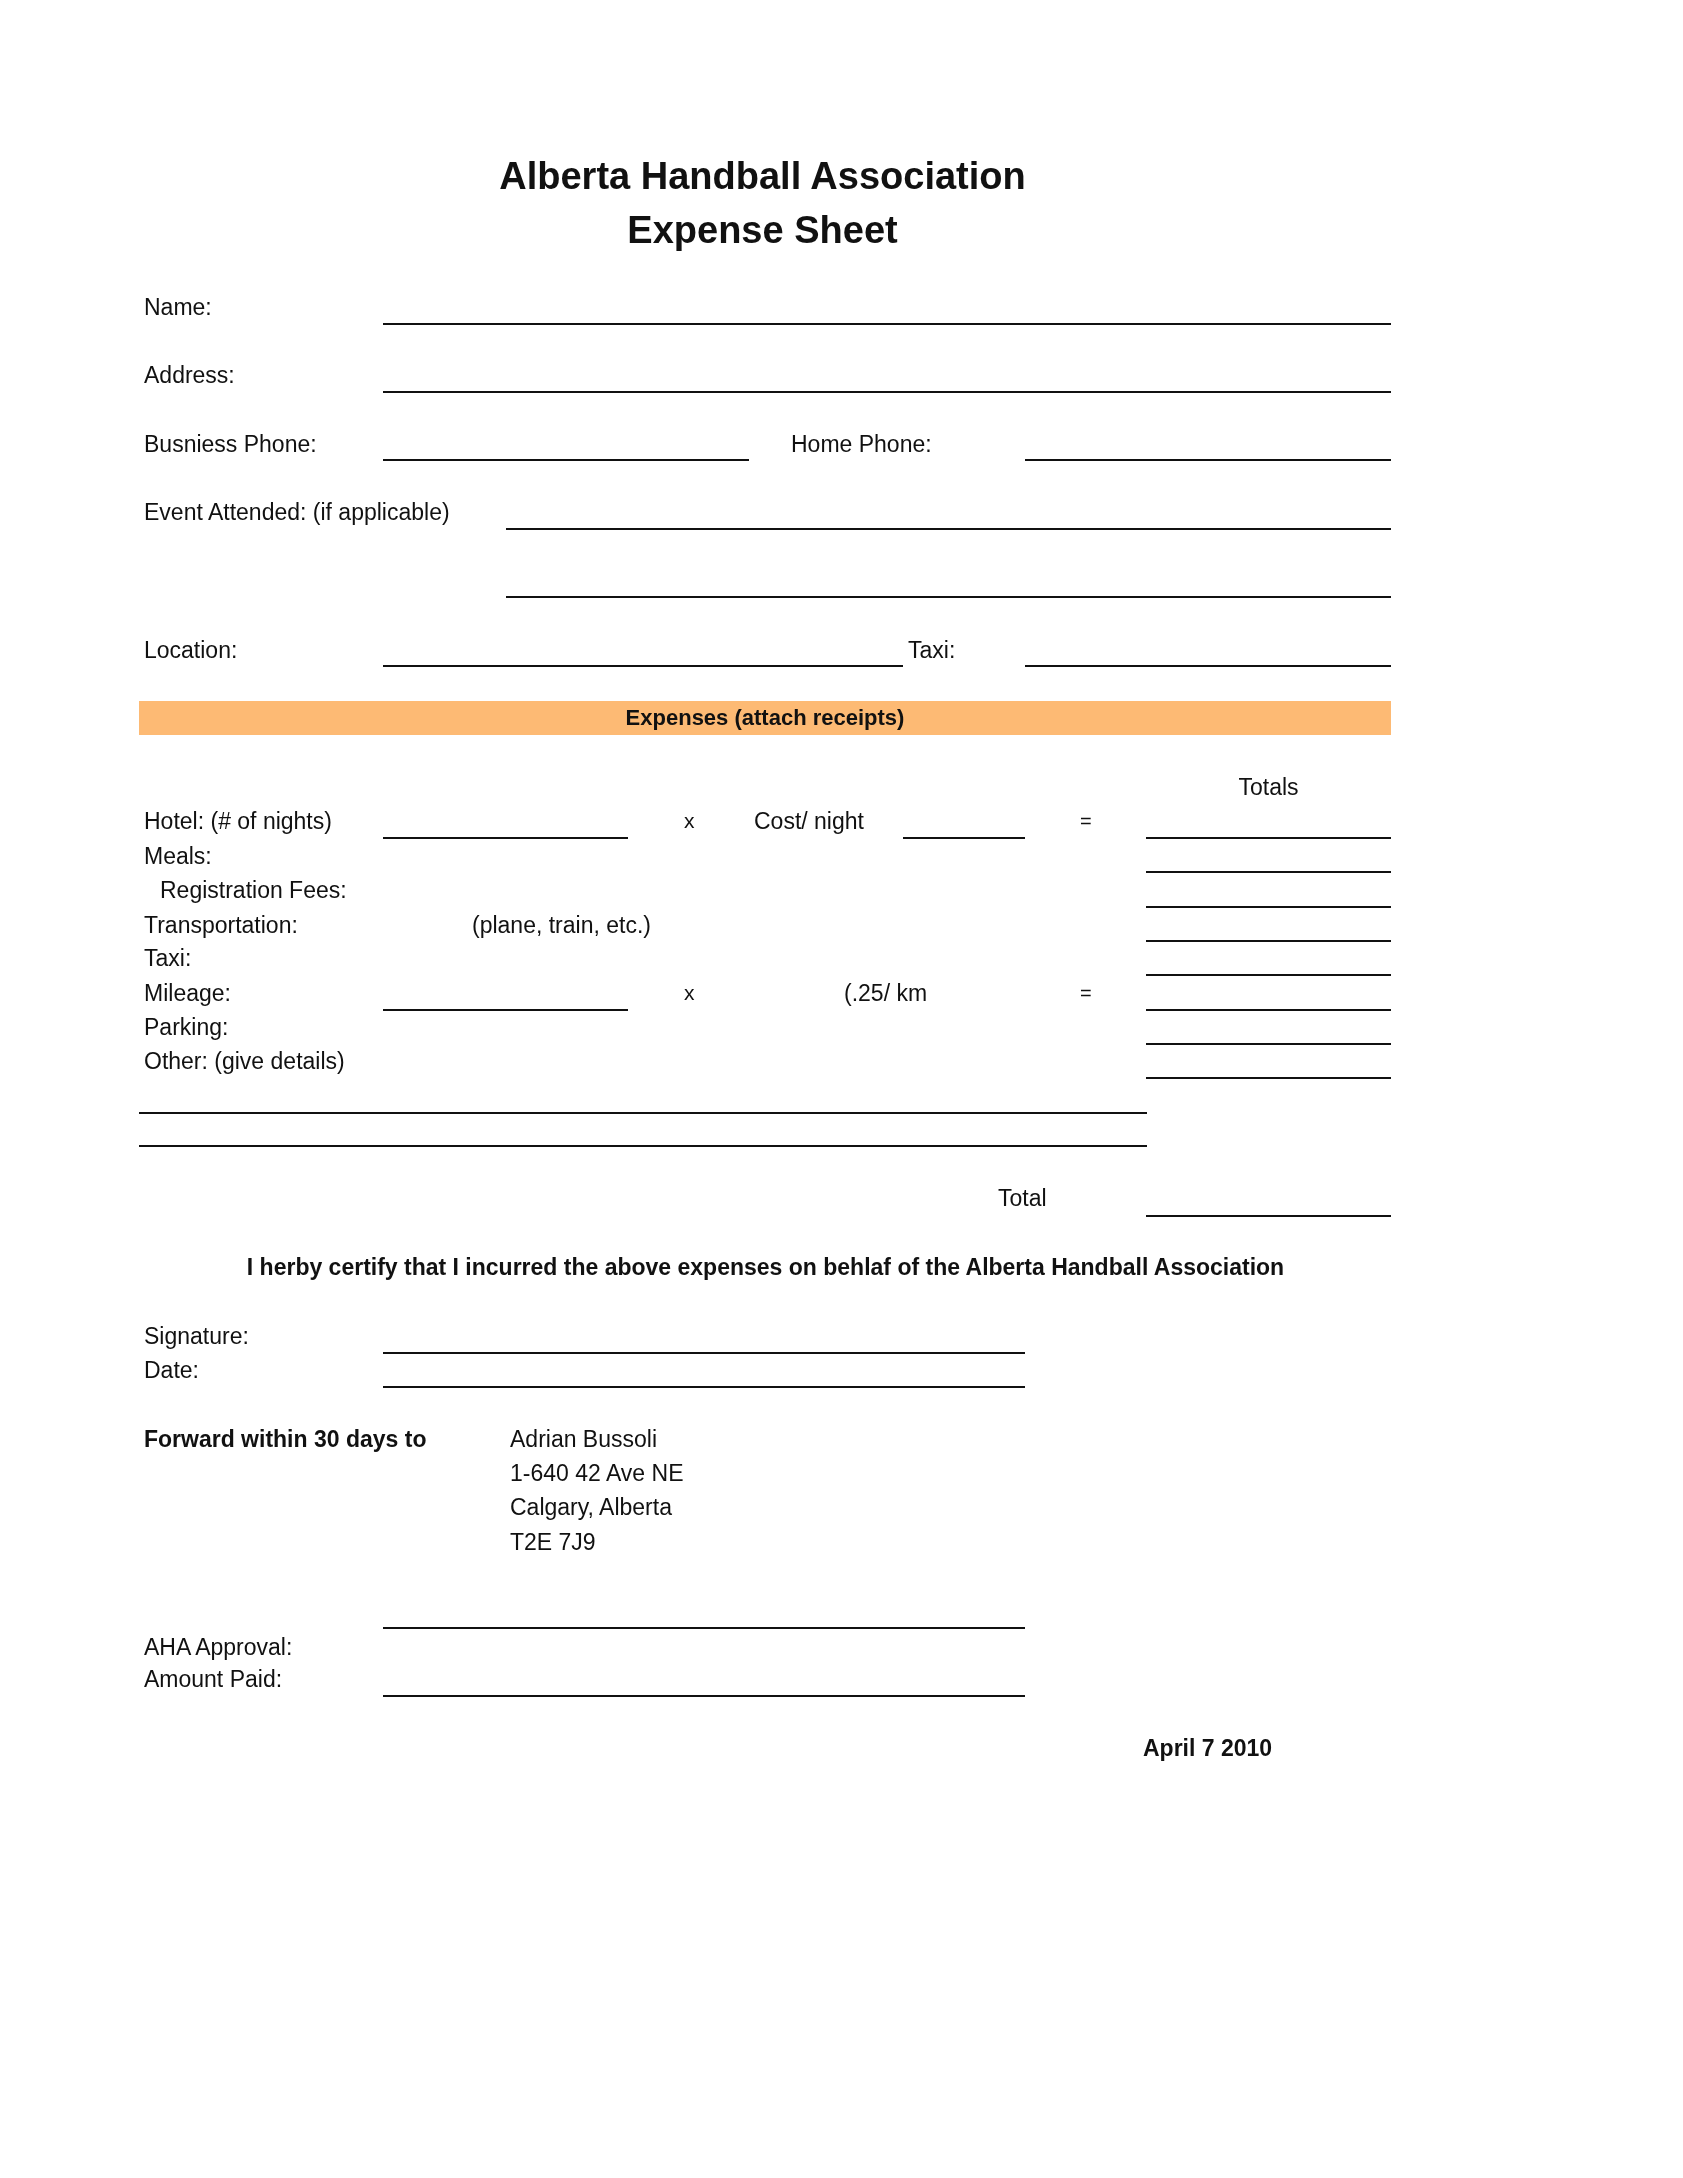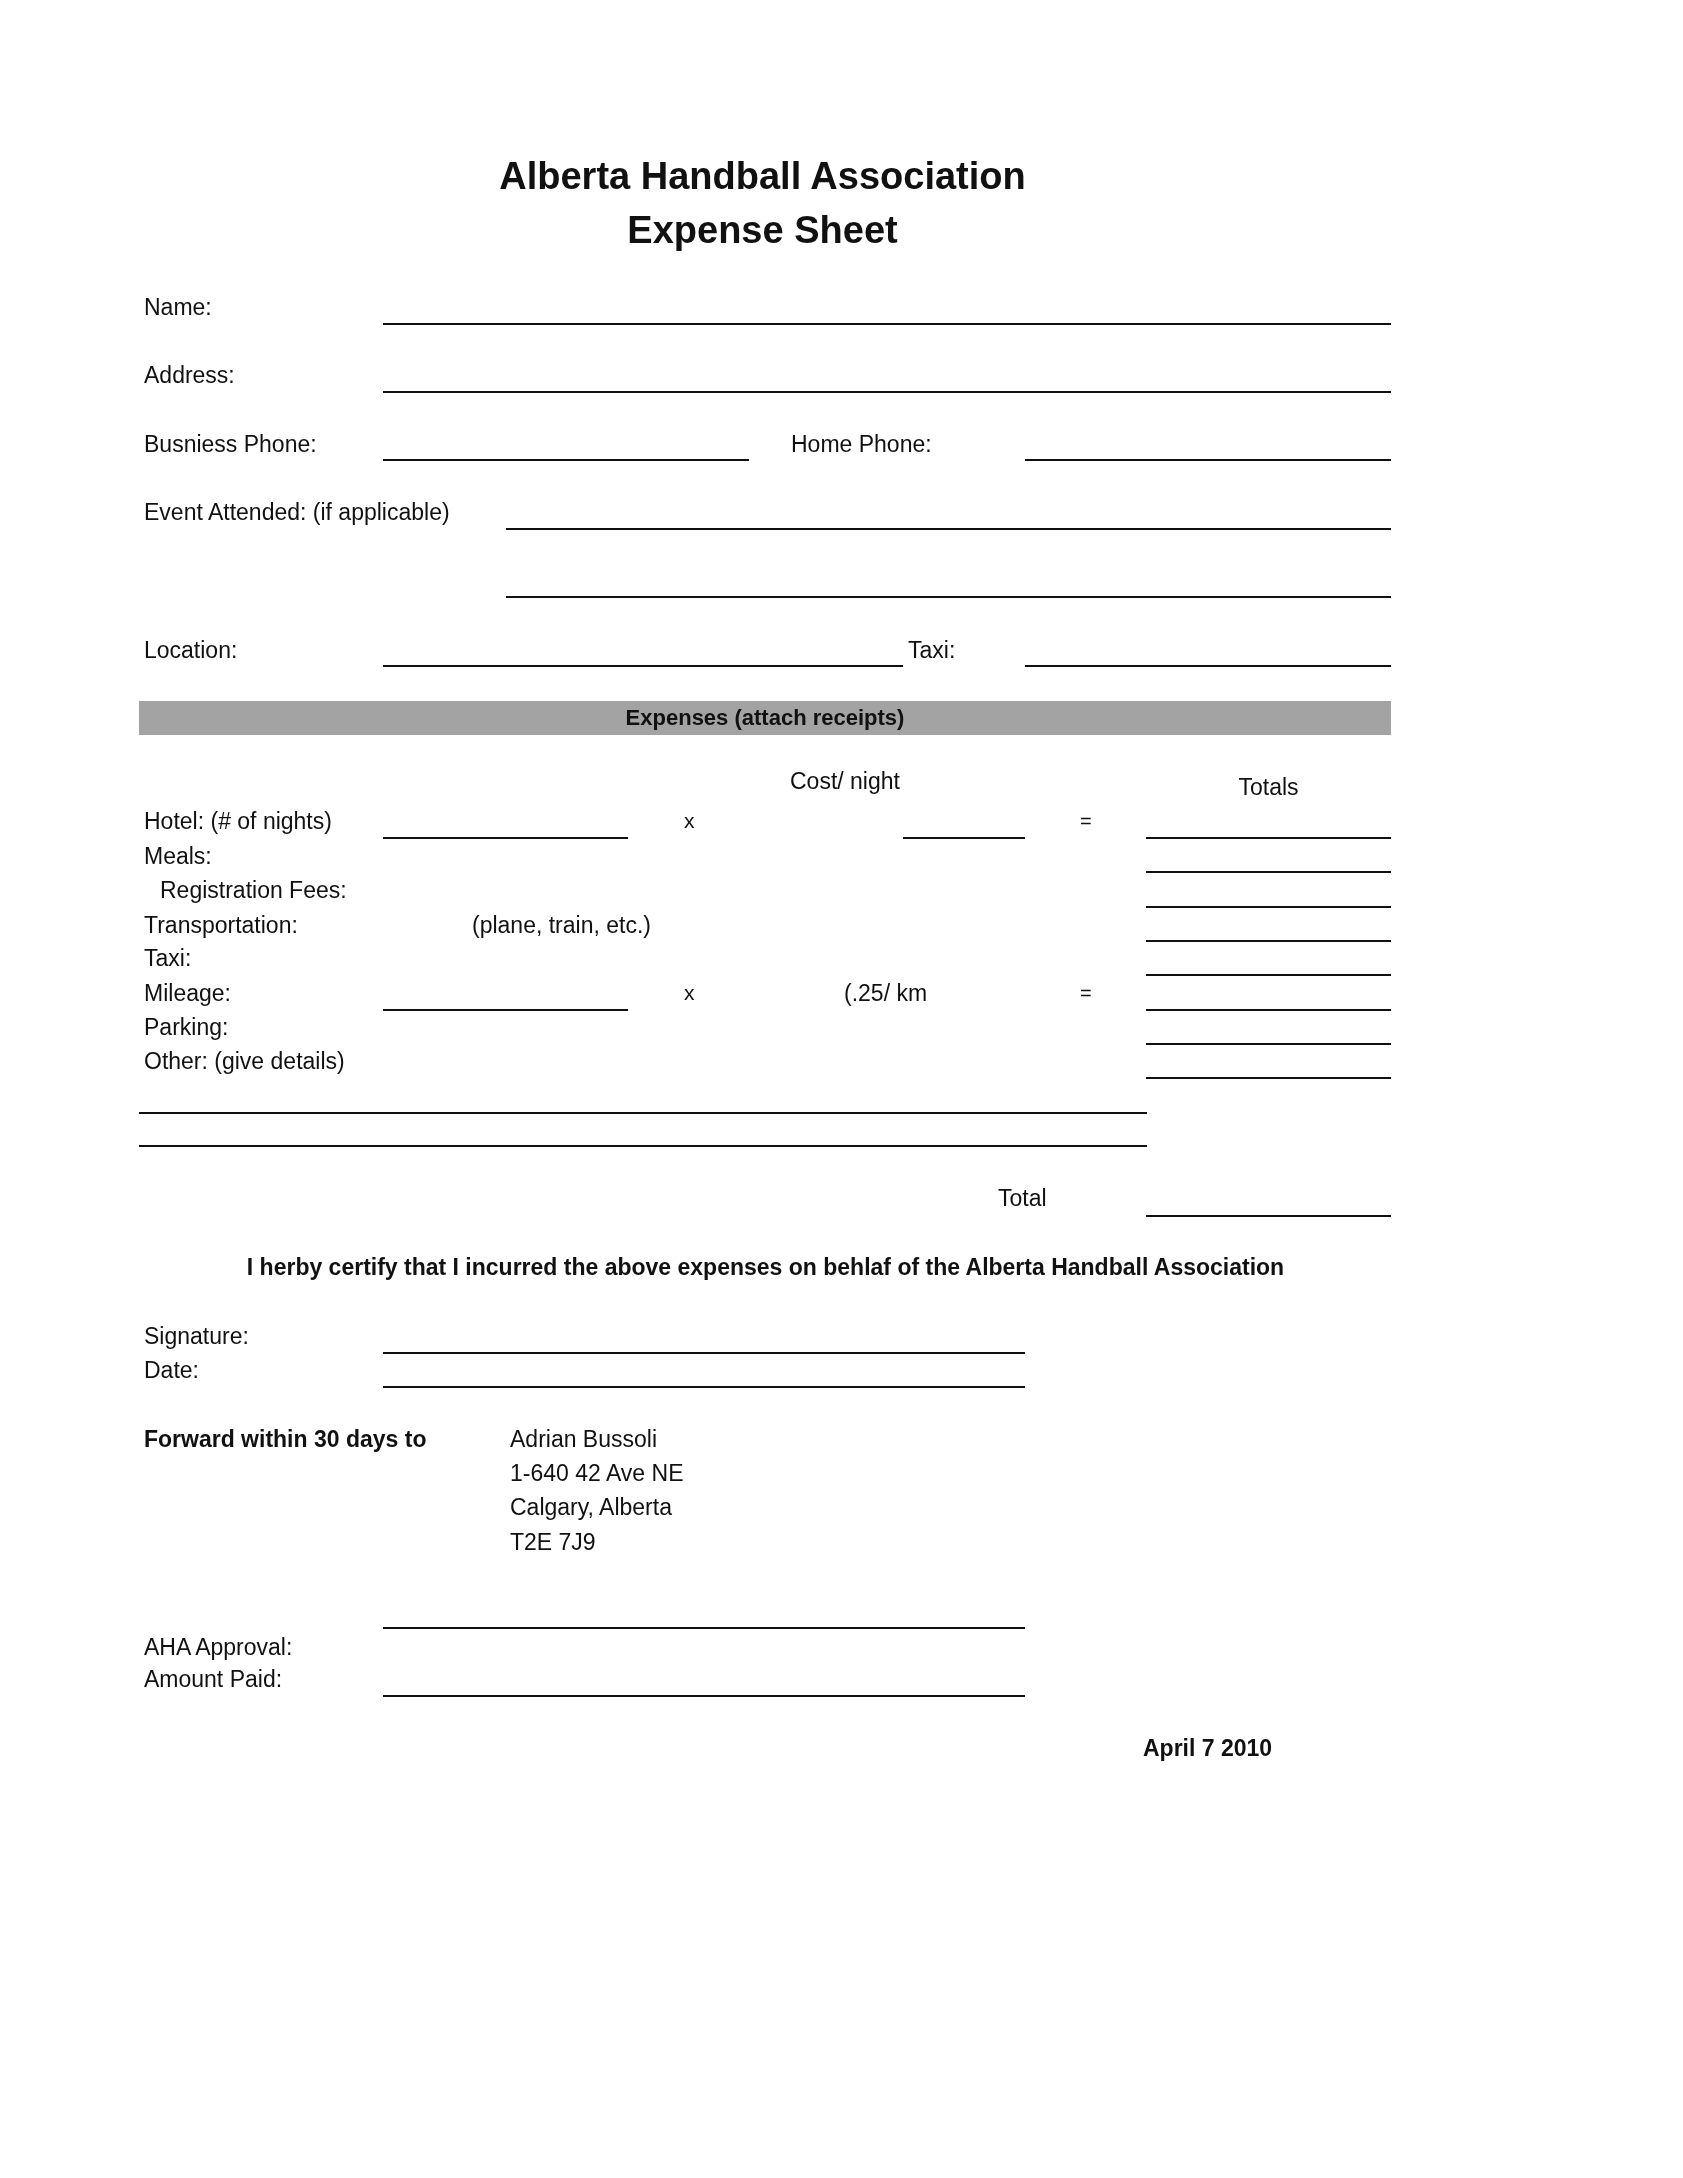--- a/index.html
+++ b/index.html
@@ -2,21 +2,21 @@
 <html><head>
 <meta charset="utf-8">
 <style>
   html, body { margin:0; padding:0; background:#ffffff; }
   body { width:1683px; height:2178px; position:relative; overflow:hidden;
          font-family:"Liberation Sans", sans-serif; color:#111; }
   .t { position:absolute; font-size:23px; line-height:28px; white-space:nowrap; }
   .b { font-weight:bold; }
   .title { position:absolute; left:0; width:1525px; text-align:center; font-size:38px; font-weight:bold; line-height:46px; }
   .ln { position:absolute; height:0; border-top:2.5px solid #111; }
-  .bar { position:absolute; left:139px; width:1252px; top:701px; height:34px; background:#a3a3a3; }
+  .bar { position:absolute; left:139px; width:1252px; top:701px; height:34px; background:#fdba74; }
   .bar span { display:block; text-align:center; font-weight:bold; font-size:22px; line-height:34px; }
   .center { position:absolute; text-align:center; }
 </style>
 </head>
 <body>
 
 <div class="title" style="top:153px;">Alberta Handball Association</div>
 <div class="title" style="top:207px;">Expense Sheet</div>
 
 <div class="t" style="left:144px;top:293px;">Name:</div>
@@ -49,21 +49,21 @@
 <div class="t" style="left:144px;top:842px;">Meals:</div>
 <div class="t" style="left:160px;top:876px;">Registration Fees:</div>
 <div class="t" style="left:144px;top:911px;">Transportation:</div>
 <div class="t" style="left:144px;top:944px;">Taxi:</div>
 <div class="t" style="left:144px;top:979px;">Mileage:</div>
 <div class="t" style="left:144px;top:1013px;">Parking:</div>
 <div class="t" style="left:144px;top:1047px;">Other: (give details)</div>
 
 <div class="ln" style="left:383px;width:245px;top:837px;"></div>
 <div class="t" style="left:684px;top:807px;font-size:21px;">x</div>
-<div class="t" style="left:754px;top:767px;margin-left:36px;">Cost/ night</div>
+<div class="t" style="left:754px;top:807px;">Cost/ night</div>
 <div class="ln" style="left:903px;width:122px;top:837px;"></div>
 <div class="t" style="left:1080px;top:807px;font-size:20px;">=</div>
 
 <div class="t" style="left:472px;top:911px;">(plane, train, etc.)</div>
 
 <div class="ln" style="left:383px;width:245px;top:1009px;"></div>
 <div class="t" style="left:684px;top:979px;font-size:21px;">x</div>
 <div class="t" style="left:844px;top:979px;">(.25/ km</div>
 <div class="t" style="left:1080px;top:979px;font-size:20px;">=</div>
 

